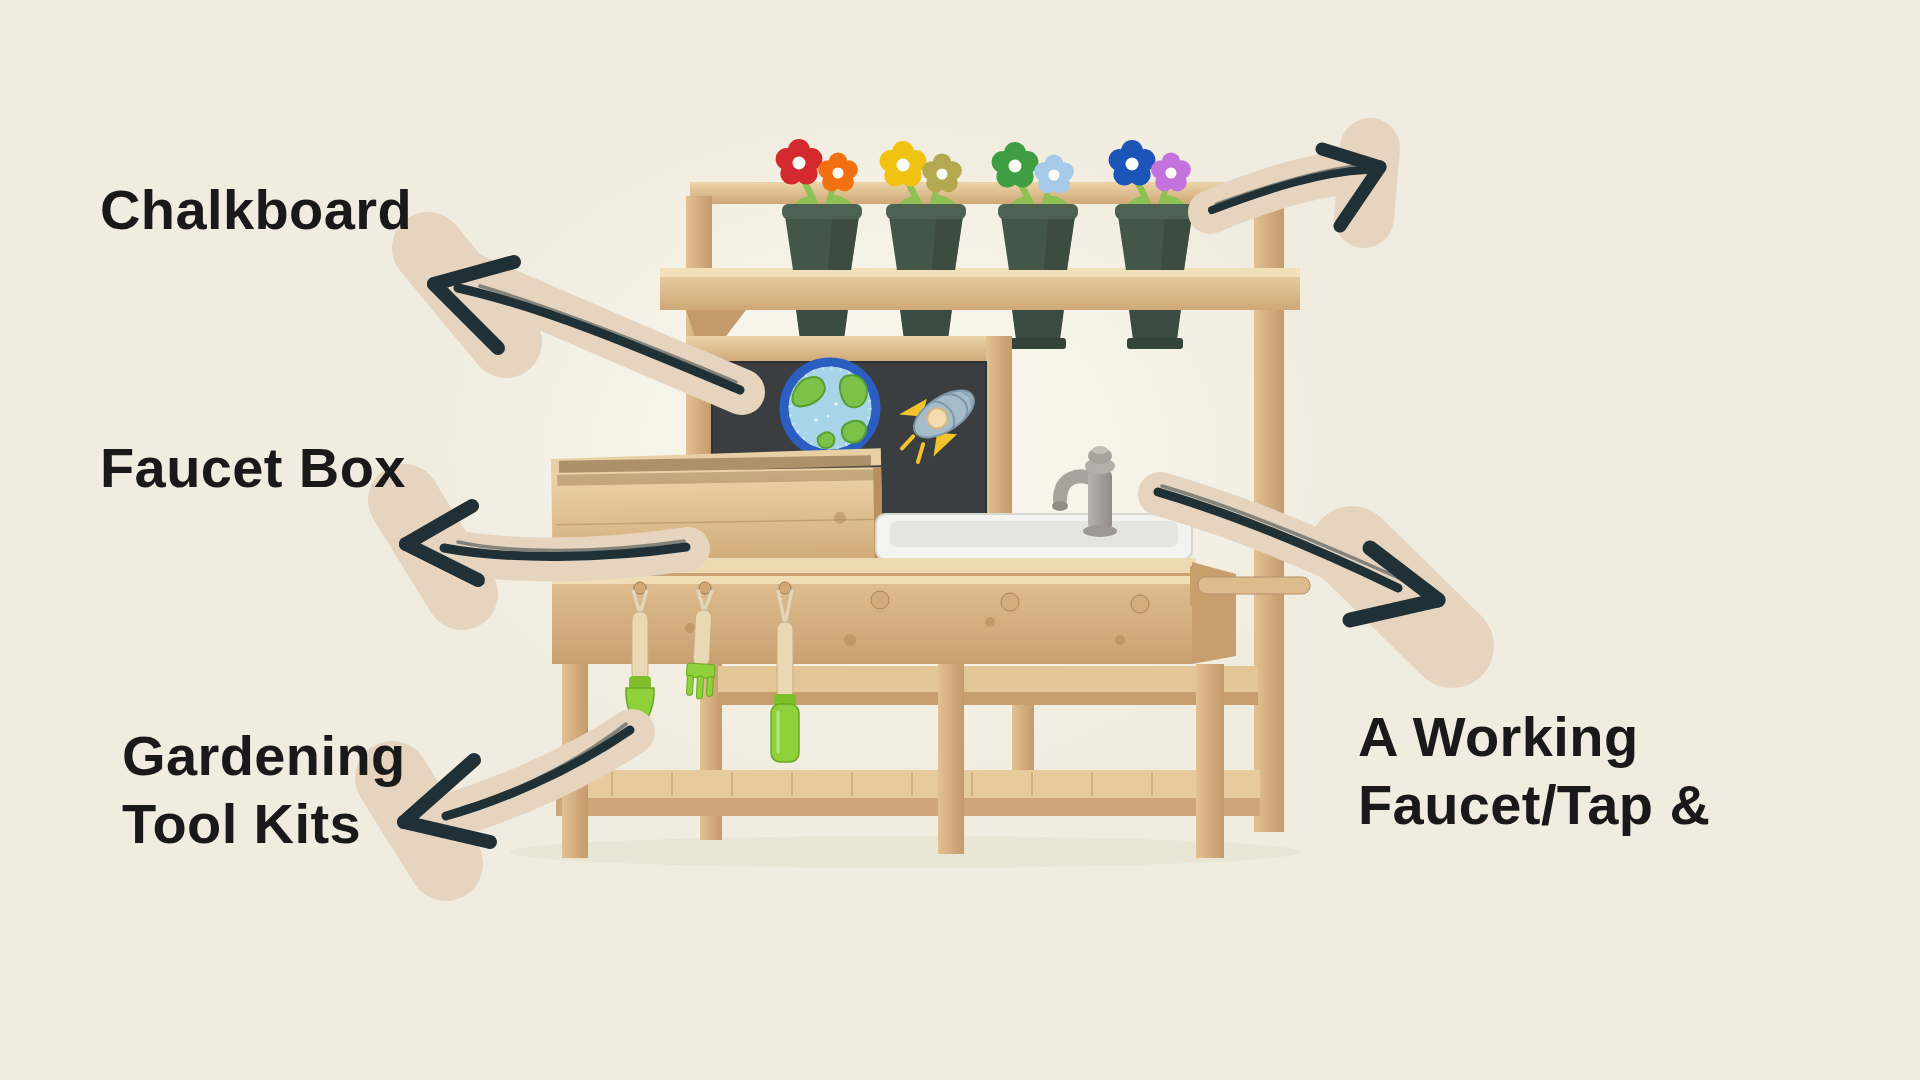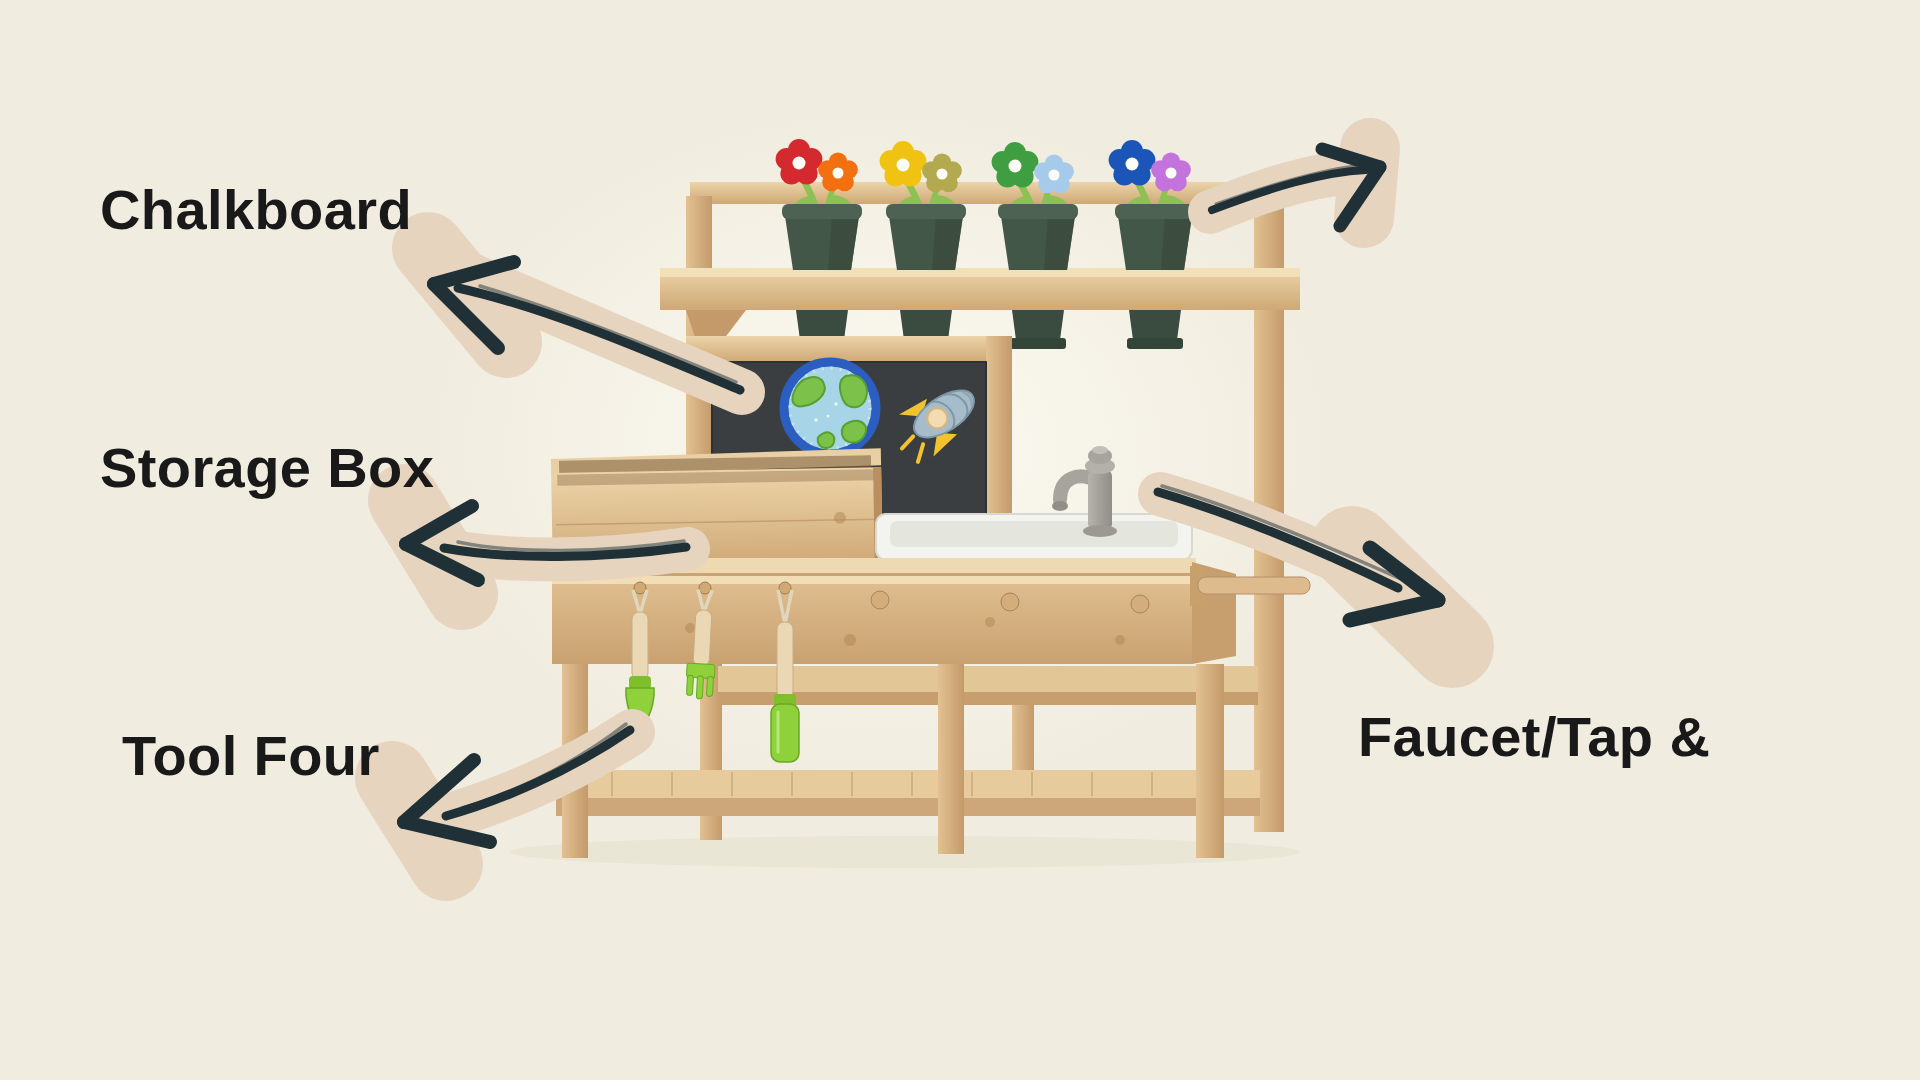--- a/index.html
+++ b/index.html
@@ -307,23 +307,25 @@
       </g>
     </g>
   </svg>
 
   <div class="label" style="left:100px;top:176px">
     <span class="line">Chalkboard</span>
   </div>
 
 
   <div class="label" style="left:100px;top:434px">
-    <span class="line">Storage Box</span>
+    <span class="line">Faucet Box</span>
   </div>
 
   <div class="label" style="left:122px;top:722px">
-    <span class="line">Tool Four</span>
+    <span class="line">Gardening</span>
+    <span class="line">Tool Kits</span>
   </div>
 
   <div class="label" style="left:1358px;top:703px">
+    <span class="line">A Working</span>
     <span class="line">Faucet/Tap &amp;</span>
   </div>
 </div>
 
 </body></html>

